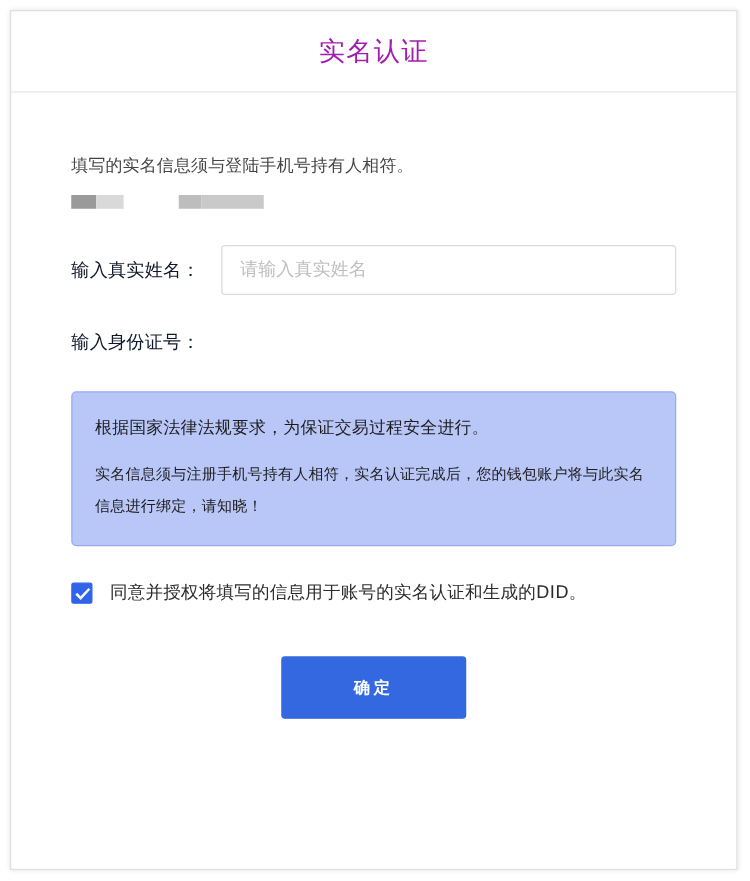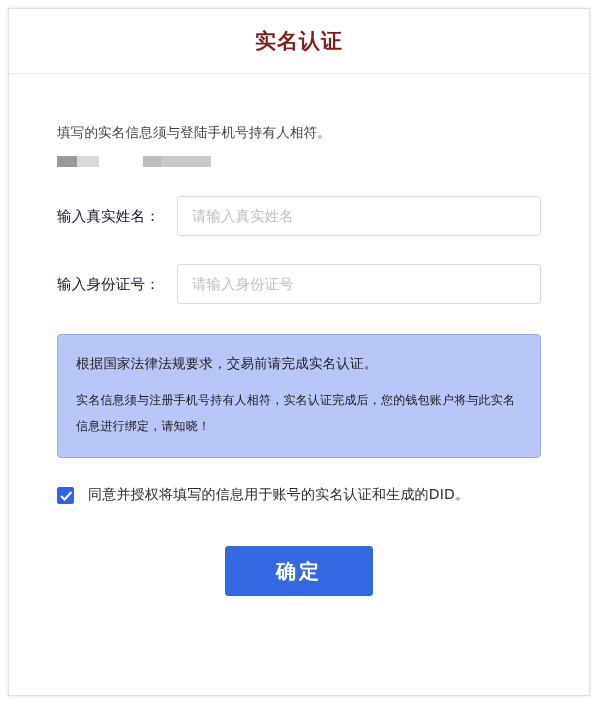--- a/index.html
+++ b/index.html
@@ -28,22 +28,22 @@
 
   .dialog-header {
     height: 64px;
     border-bottom: 1px solid #e8e8e8;
     display: flex;
     align-items: center;
     justify-content: center;
   }
   .dialog-title {
     font-size: 21px;
-    font-weight: bold;
-    color: #7f1d1d;
+    font-weight: normal;
+    color: #a21caf;
     letter-spacing: 1px;
     text-align: center;
   }
 
   .dialog-body {
     padding: 28px 48px 0 48px;
   }
 
   .intro-text {
     font-size: 15px;
@@ -159,21 +159,21 @@
 
   .button-row {
     margin-top: 42px;
     display: flex;
     justify-content: center;
     gap: 26px;
   }
   .btn {
     height: 50px;
     border-radius: 3px;
-    font-size: 20px;
+    font-size: 13px;
     letter-spacing: 3px;
     display: flex;
     align-items: center;
     justify-content: center;
     box-sizing: border-box;
     cursor: pointer;
     font-family: "DejaVu Sans", "Liberation Sans", sans-serif;
   }
   .btn-primary {
     width: 148px;
@@ -211,25 +211,24 @@
       <span class="mask-block m5"></span>
     </div>
 
     <div class="field-row">
       <div class="field-label">输入真实姓名：</div>
       <input class="field-input" type="text" placeholder="请输入真实姓名" style="">
     </div>
 
     <div class="field-row">
       <div class="field-label">输入身份证号：</div>
-      <input class="field-input" type="text" placeholder="请输入身份证号" style="">
     </div>
 
     <div class="notice-box">
-      <div class="notice-line1">根据国家法律法规要求，交易前请完成实名认证。</div>
+      <div class="notice-line1">根据国家法律法规要求，为保证交易过程安全进行。</div>
       <div class="notice-line2">实名信息须与注册手机号持有人相符，实名认证完成后，您的钱包账户将与此实名信息进行绑定，请知晓！</div>
     </div>
 
     <div class="agree-row">
       <span class="checkbox">
         <svg width="13" height="11" viewBox="0 0 13 11">
           <polyline points="1,5 4.5,8.5 11.5,1" fill="none" stroke="#ffffff" stroke-width="2"></polyline>
         </svg>
       </span>
       <span class="agree-label">同意并授权将填写的信息用于账号的实名认证和生成的DID。</span>

